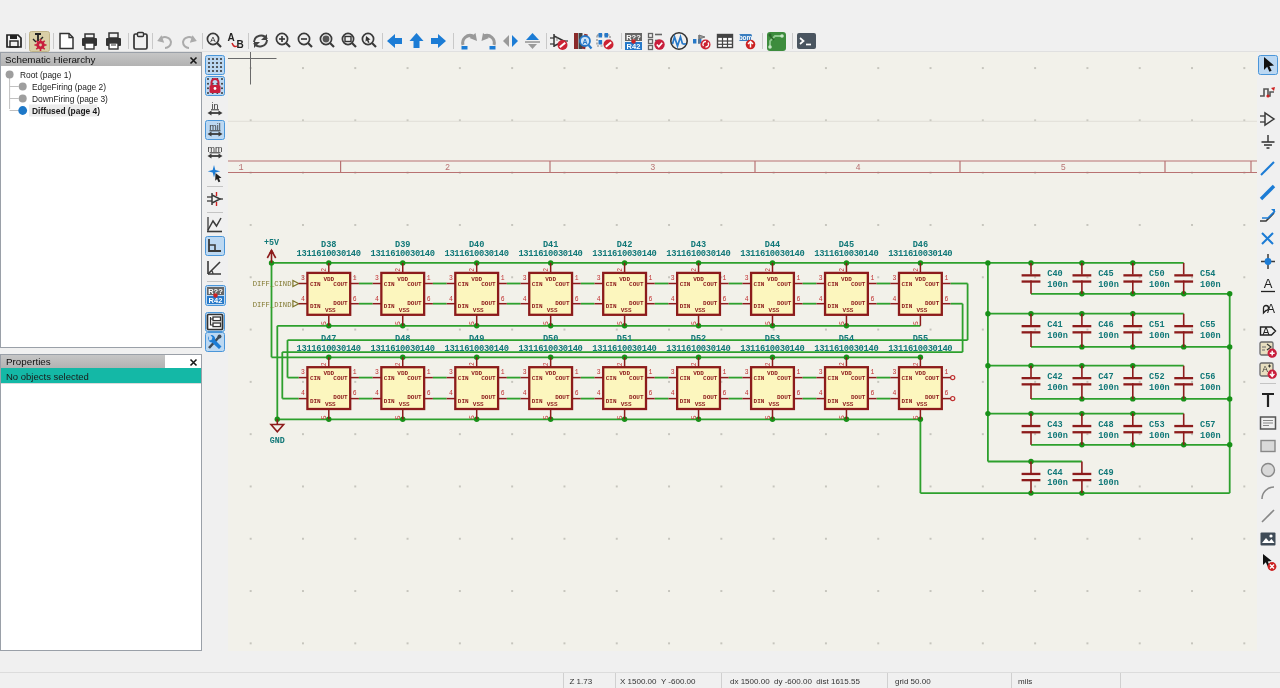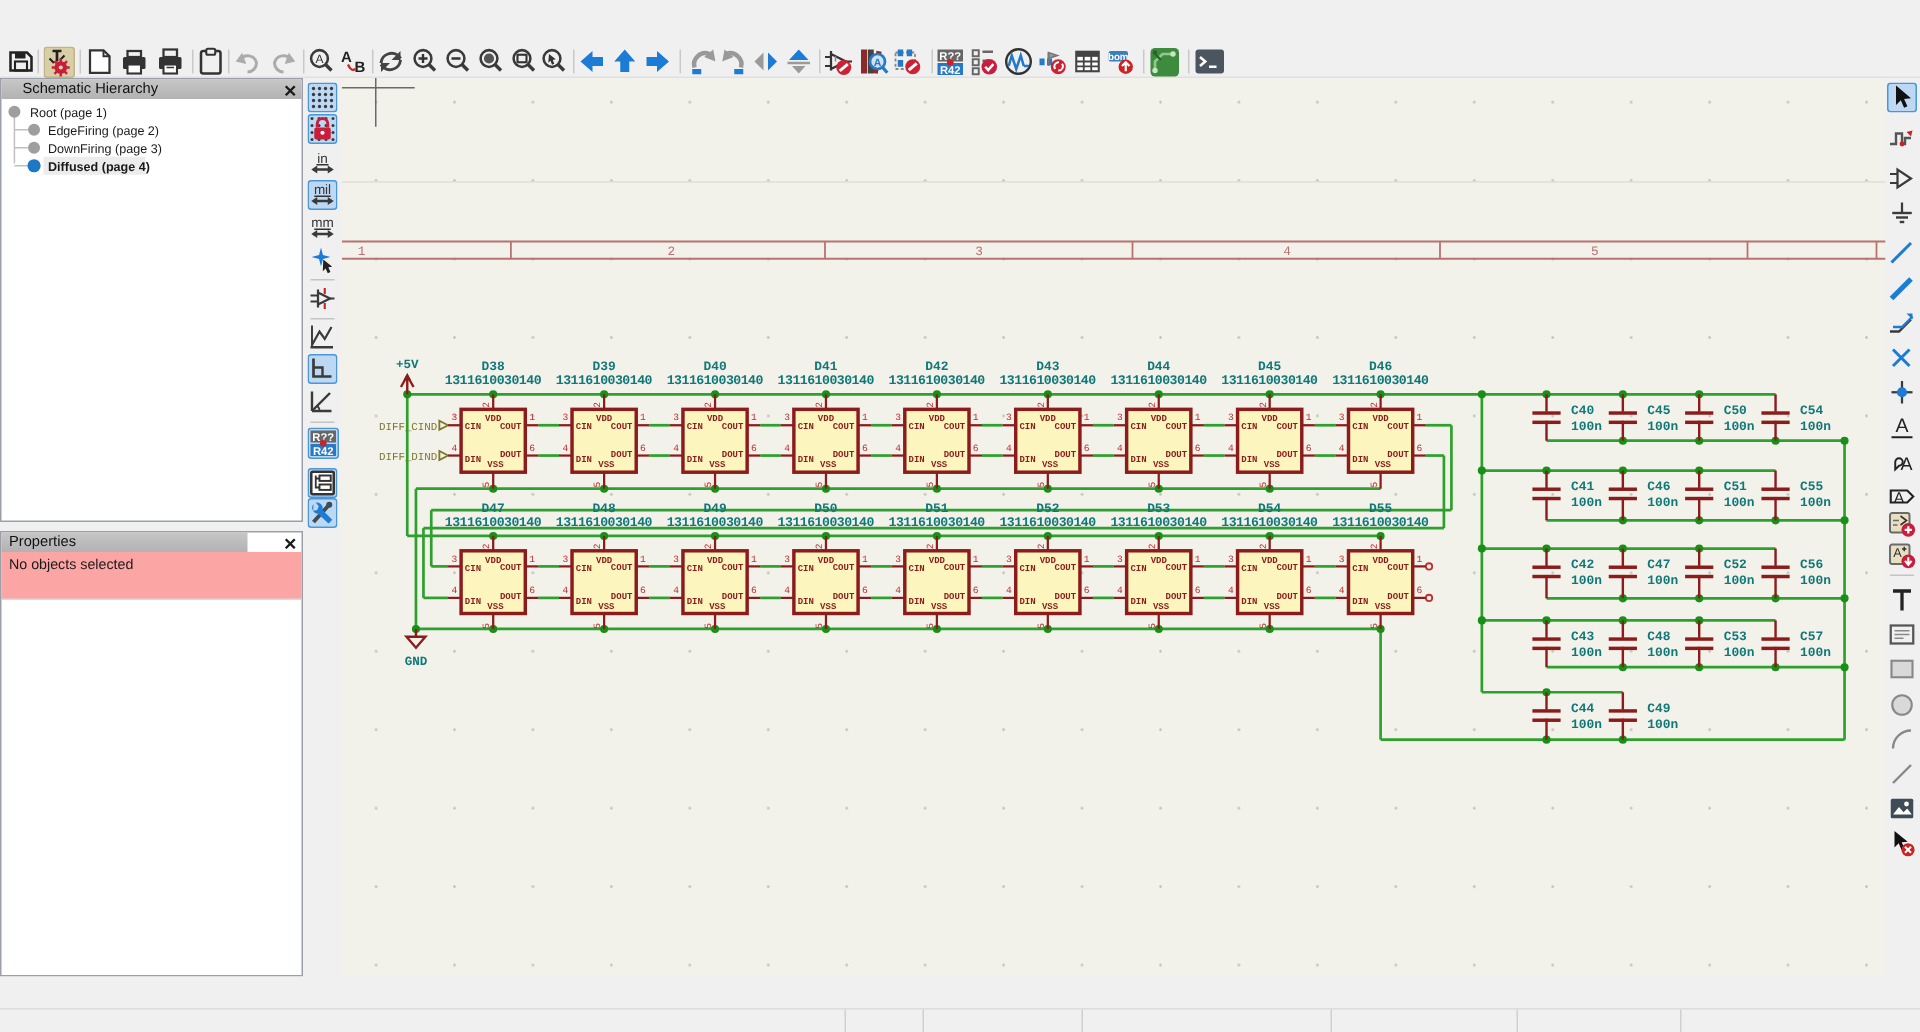--- a/index.html
+++ b/index.html
@@ -659,21 +659,21 @@
         <line x1="1081.9" y1="479.1" x2="1081.9" y2="493.1" stroke="#8c1b1b" stroke-width="1.6"></line>
         <rect x="1072.5" y="472.8" width="18.8" height="2.3" fill="#8c1b1b"></rect>
         <rect x="1072.5" y="479.0" width="18.8" height="2.3" fill="#8c1b1b"></rect>
         <text x="1098.2" y="474.5" font-size="8.6" fill="#117878" text-anchor="start" font-weight="bold" font-family="Liberation Mono,monospace">C49</text>
         <text x="1098.2" y="485.4" font-size="8.6" fill="#117878" text-anchor="start" font-weight="bold" font-family="Liberation Mono,monospace">100n</text>
 </svg>
 </div>
 
 <div class="abs" style="left:0;top:52px;width:202px;height:296px;background:#fff;border:1px solid #9aa0a8">
   <div class="abs" style="left:0;top:0;width:200px;height:13px;background:linear-gradient(#c6c6c6,#b2b2b2);color:#111;font-size:9.8px">
-    <span class="abs" style="left:14px;top:1px">Schematic Hierarchy</span>
+    <span class="abs" style="left:4px;top:1px">Schematic Hierarchy</span>
     <svg class="abs" style="left:188px;top:2.5px" width="9" height="9" viewBox="0 0 9 9">
           <path d="M1.5 1.5 l6 6 M7.5 1.5 l-6 6" stroke="#1a1a1a" stroke-width="1.6"></path>
         </svg>
   </div>
   <svg class="abs" style="left:0;top:13px" width="200" height="70" viewBox="0 0 200 70">
     <path d="M8.6 12 v31 M8.6 20.5 h9 M8.6 32.5 h9 M8.6 44.5 h9" stroke="#c0c0c0" fill="none"></path>
     <circle cx="8.6" cy="8.5" r="4" fill="#9e9e9e"></circle>
     <circle cx="21.7" cy="20.5" r="4" fill="#9e9e9e"></circle>
     <circle cx="21.7" cy="32.5" r="4" fill="#9e9e9e"></circle>
     <rect x="28" y="38.5" width="68" height="12" fill="#ececec"></rect>
@@ -685,27 +685,34 @@
   </svg>
 </div>
 
 <div class="abs" style="left:0;top:354px;width:202px;height:297px;background:#fff;border:1px solid #9aa0a8">
   <div class="abs" style="left:0;top:0;width:164px;height:13px;background:linear-gradient(#c6c6c6,#b2b2b2);color:#111;font-size:9.8px">
     <span class="abs" style="left:5px;top:1px">Properties</span>
     <svg class="abs" style="left:188px;top:2.5px" width="9" height="9" viewBox="0 0 9 9">
           <path d="M1.5 1.5 l6 6 M7.5 1.5 l-6 6" stroke="#1a1a1a" stroke-width="1.6"></path>
         </svg>
   </div>
-  <div class="abs" style="left:0;top:13px;width:200px;height:32px;background:#fca5a5;border-bottom:1px solid #dadada;font-size:9.5px;color:#1a1a1a">
+  <div class="abs" style="left:0;top:13px;width:200px;height:16px;background:#14b8a6;border-bottom:1px solid #dadada;font-size:9.5px;color:#1a1a1a">
     <span class="abs" style="left:5px;top:3px">No objects selected</span>
   </div>
 </div>
 
 <div class="abs" style="left:0;top:651px;width:1280px;height:37px;background:#f0f0f0">
   <div class="abs" style="left:0;top:21px;width:1280px;height:1px;background:#dcdcdc"></div>
+  <div class="abs" style="left:540px;top:22px;width:580px;height:15px;font-size:8px;color:#333">
+    <span class="abs" style="left:29.5px;top:3.5px">Z 1.73</span>
+    <span class="abs" style="left:80px;top:3.5px">X 1500.00&nbsp;&nbsp;Y -600.00</span>
+    <span class="abs" style="left:190px;top:3.5px">dx 1500.00&nbsp;&nbsp;dy -600.00&nbsp;&nbsp;dist 1615.55</span>
+    <span class="abs" style="left:355px;top:3.5px">grid 50.00</span>
+    <span class="abs" style="left:478px;top:3.5px">mils</span>
+  </div>
   <div class="abs" style="left:562.7px;top:673px;"></div>
 </div>
 
 <div class="abs" style="left:562.7px;top:673px;width:1px;height:15px;background:#d0d0d0"></div>
     <div class="abs" style="left:614.8px;top:673px;width:1px;height:15px;background:#d0d0d0"></div>
     <div class="abs" style="left:721.2px;top:673px;width:1px;height:15px;background:#d0d0d0"></div>
     <div class="abs" style="left:886.6px;top:673px;width:1px;height:15px;background:#d0d0d0"></div>
     <div class="abs" style="left:1011.2px;top:673px;width:1px;height:15px;background:#d0d0d0"></div>
     <div class="abs" style="left:1120px;top:673px;width:1px;height:15px;background:#d0d0d0"></div>
 

